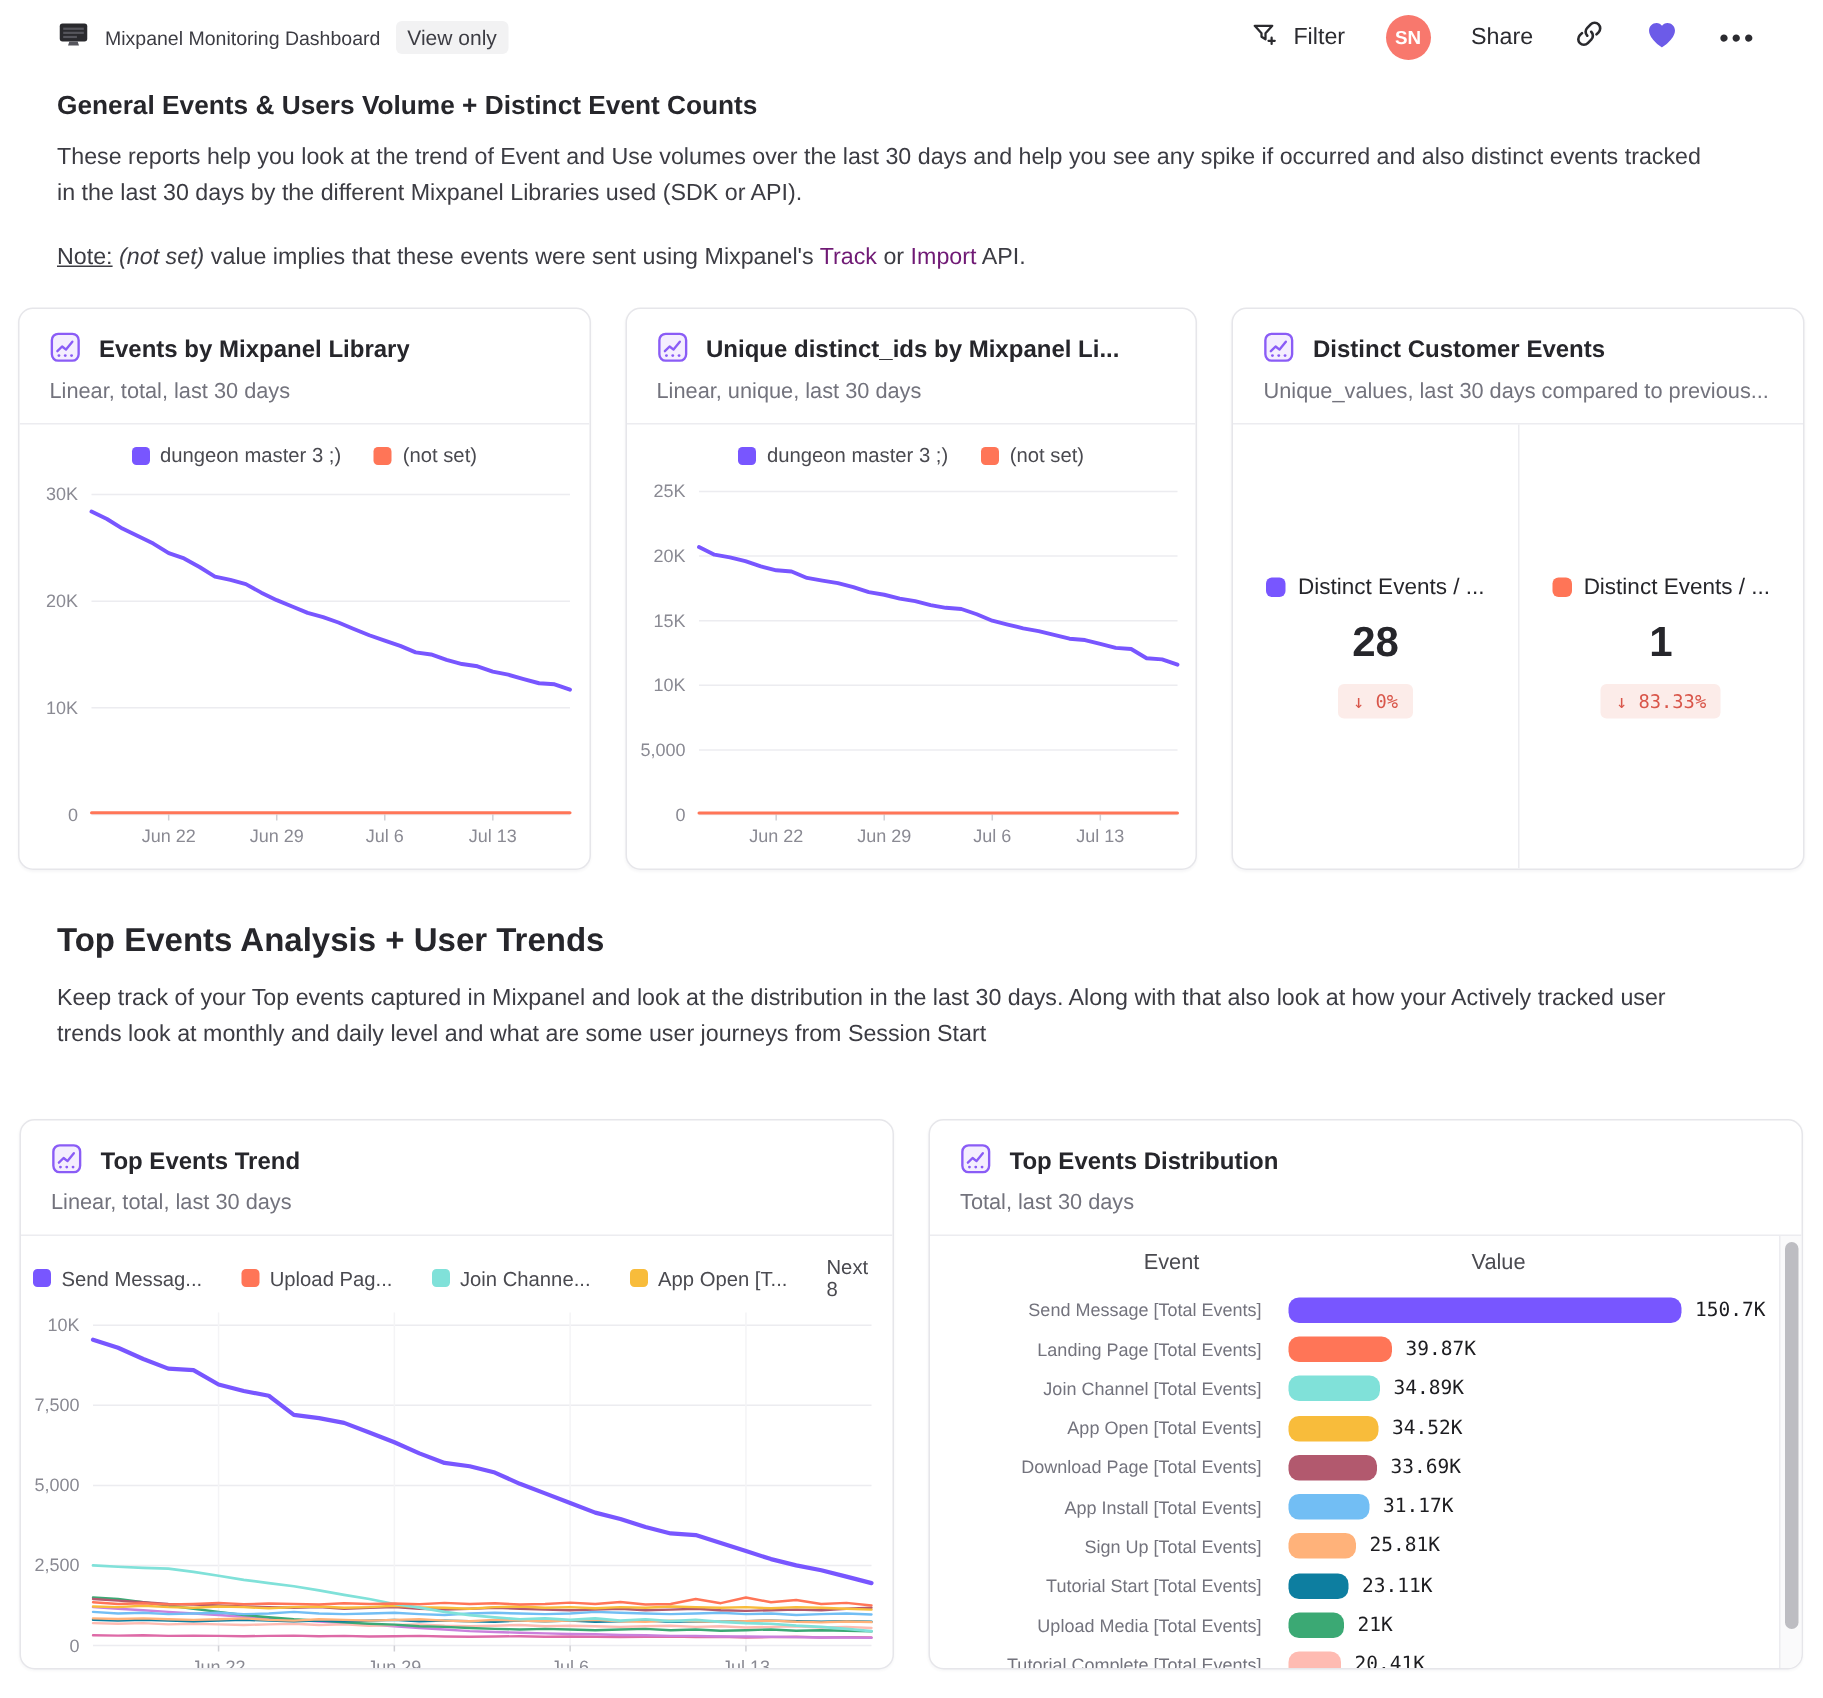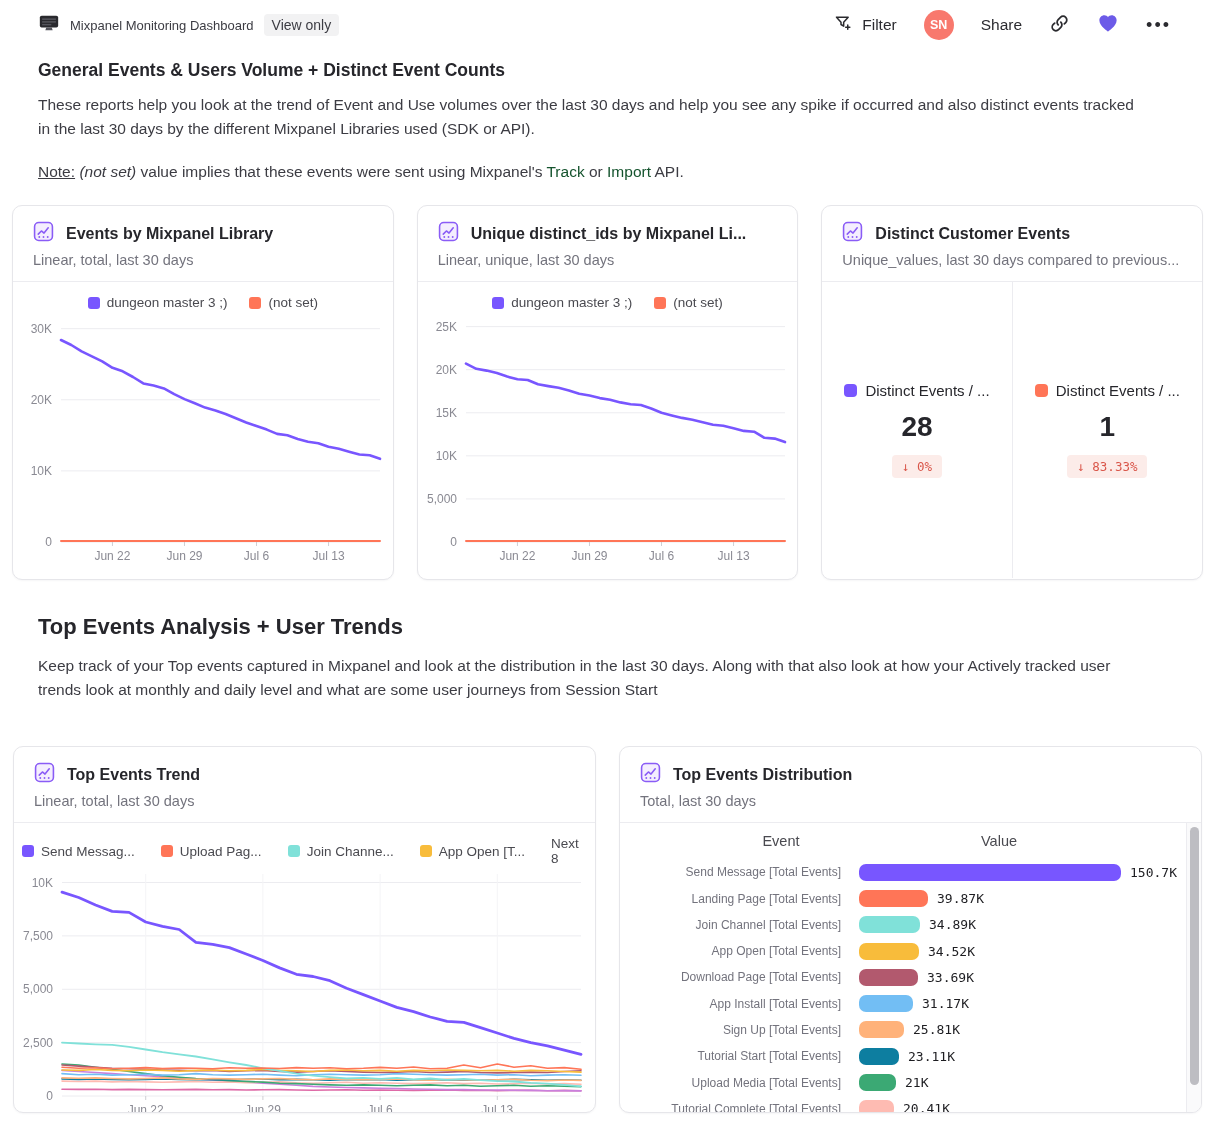--- a/index.html
+++ b/index.html
@@ -19,21 +19,21 @@
   .dots { font-size:18px; letter-spacing:2px; color:#2b2b30; line-height:10px; }
 
   
   .sect { padding:0 38px; }
   .h-small { font-size:17.5px; font-weight:bold; margin:14px 0 12px; color:#26262b; }
   .h-big   { font-size:22px;   font-weight:bold; margin:34px 0 14px; color:#26262b; }
   .para { font-size:15.5px; line-height:1.55; color:#3c3c43; max-width:1110px; }
   .note { margin-top:22px; font-size:15.5px; color:#3c3c43; }
   .note .u { text-decoration:underline; }
   .note .i { font-style:italic; }
-  .note a { color:#14532d; text-decoration:none; cursor:pointer; }
+  .note a { color:#701a75; text-decoration:none; cursor:pointer; }
 
   
   .row { display:flex; gap:23px; padding:0 12px; margin-top:24px; }
   .row2 { padding:12px 13px; margin-top:32px; }
   .card { background:#fff; border:1px solid #e6e6ea; border-radius:10px; flex:1;
     box-shadow:0 1px 2px rgba(30,30,40,.04); overflow:hidden; position:relative; }
   .card-head { padding:15px 20px 13px; border-bottom:1px solid #ececf0; }
   .ch-row { display:flex; align-items:center; gap:12px; }
   .ch-title { font-size:16px; font-weight:bold; color:#26262b; white-space:nowrap; overflow:hidden; }
   .ch-sub { margin-top:6px; font-size:14.5px; color:#73737d; white-space:nowrap; overflow:hidden; }

